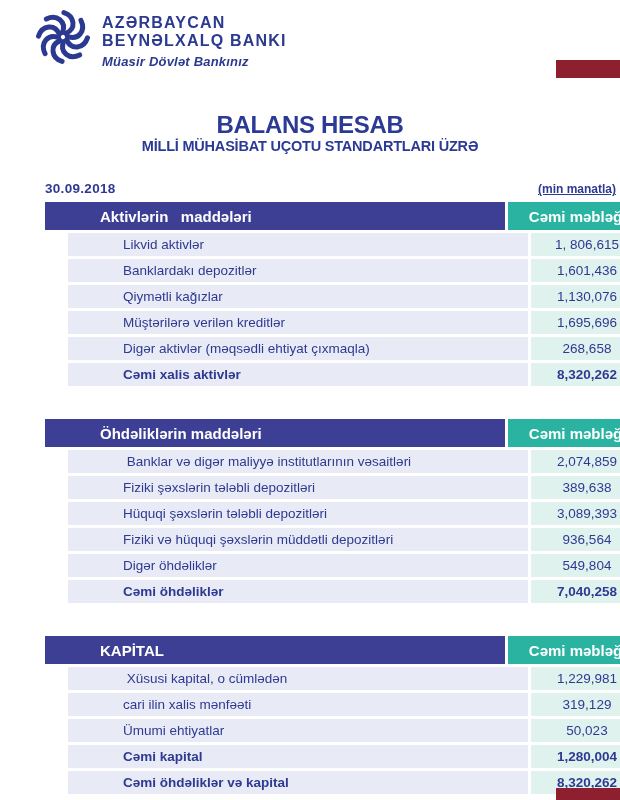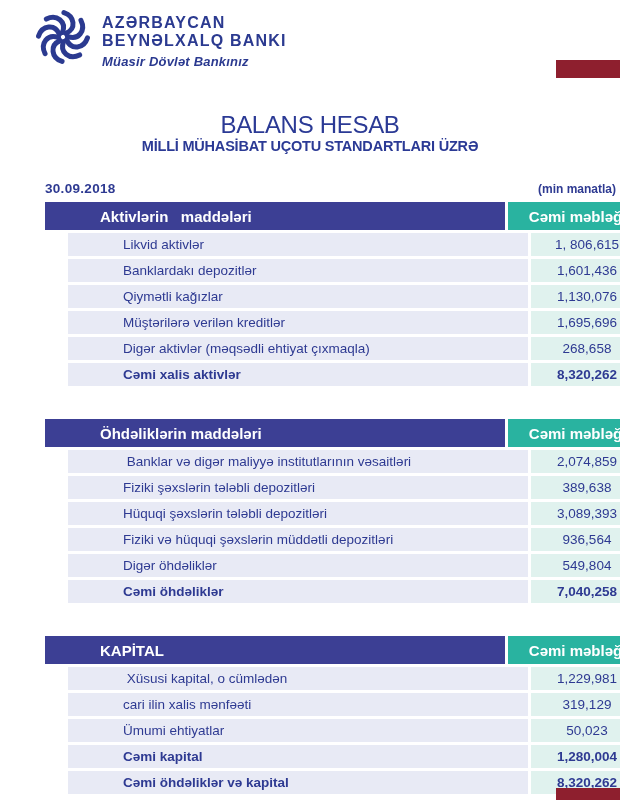--- a/index.html
+++ b/index.html
@@ -17,27 +17,27 @@
   .red-bar.bottom{top:788px;width:64px;height:12px;}
 
   
   .bank-header{display:flex;align-items:flex-start;padding:8px 0 0 34px;height:66px;}
   .logo{width:58px;height:58px;flex:0 0 auto;}
   .bank-text{margin-left:10px;padding-top:6px;color:#2b3a90;}
   .bank-name{font-size:16px;font-weight:700;letter-spacing:1.2px;line-height:18px;}
   .tagline{font-size:13px;font-style:italic;font-weight:700;margin-top:4px;letter-spacing:.2px;}
 
   
-  .doc-title{margin-top:38px;text-align:center;color:#2b3a95;font-size:24px;font-weight:400;letter-spacing:-.3px;line-height:26px;}
+  .doc-title{margin-top:38px;text-align:center;color:#2b3a95;font-size:24px;font-weight:700;letter-spacing:-.3px;line-height:26px;}
   .doc-subtitle{text-align:center;color:#2b3a95;font-size:14.5px;font-weight:700;letter-spacing:-.2px;line-height:17px;}
 
   
   .meta-row{display:flex;justify-content:space-between;align-items:flex-end;margin:26px 4px 6px 45px;color:#2e3a92;gap:28px;}
   .meta-date{font-size:13.5px;font-weight:700;letter-spacing:.3px;}
-  .meta-unit{font-size:12px;font-weight:700;}
+  .meta-unit{font-size:12px;font-weight:700;text-decoration:underline;}
 
   
   .btable{margin-left:45px;width:598px;}
   .btable + .btable{margin-top:33px;}
   .thead{display:flex;height:28px;margin-bottom:3px;}
   .th{display:flex;align-items:center;color:#ffffff;font-weight:700;white-space:pre;}
   .th.label{width:405px;background:#3c3f94;padding-left:55px;font-size:15px;margin-right:3px;}
   .th.value{flex:1;background:#29b3a0;justify-content:center;font-size:15px;}
   .trow{display:flex;height:23px;margin-bottom:3px;padding-left:23px;}
   .td{display:flex;align-items:center;color:#2e3a92;font-size:13.5px;white-space:pre;}

